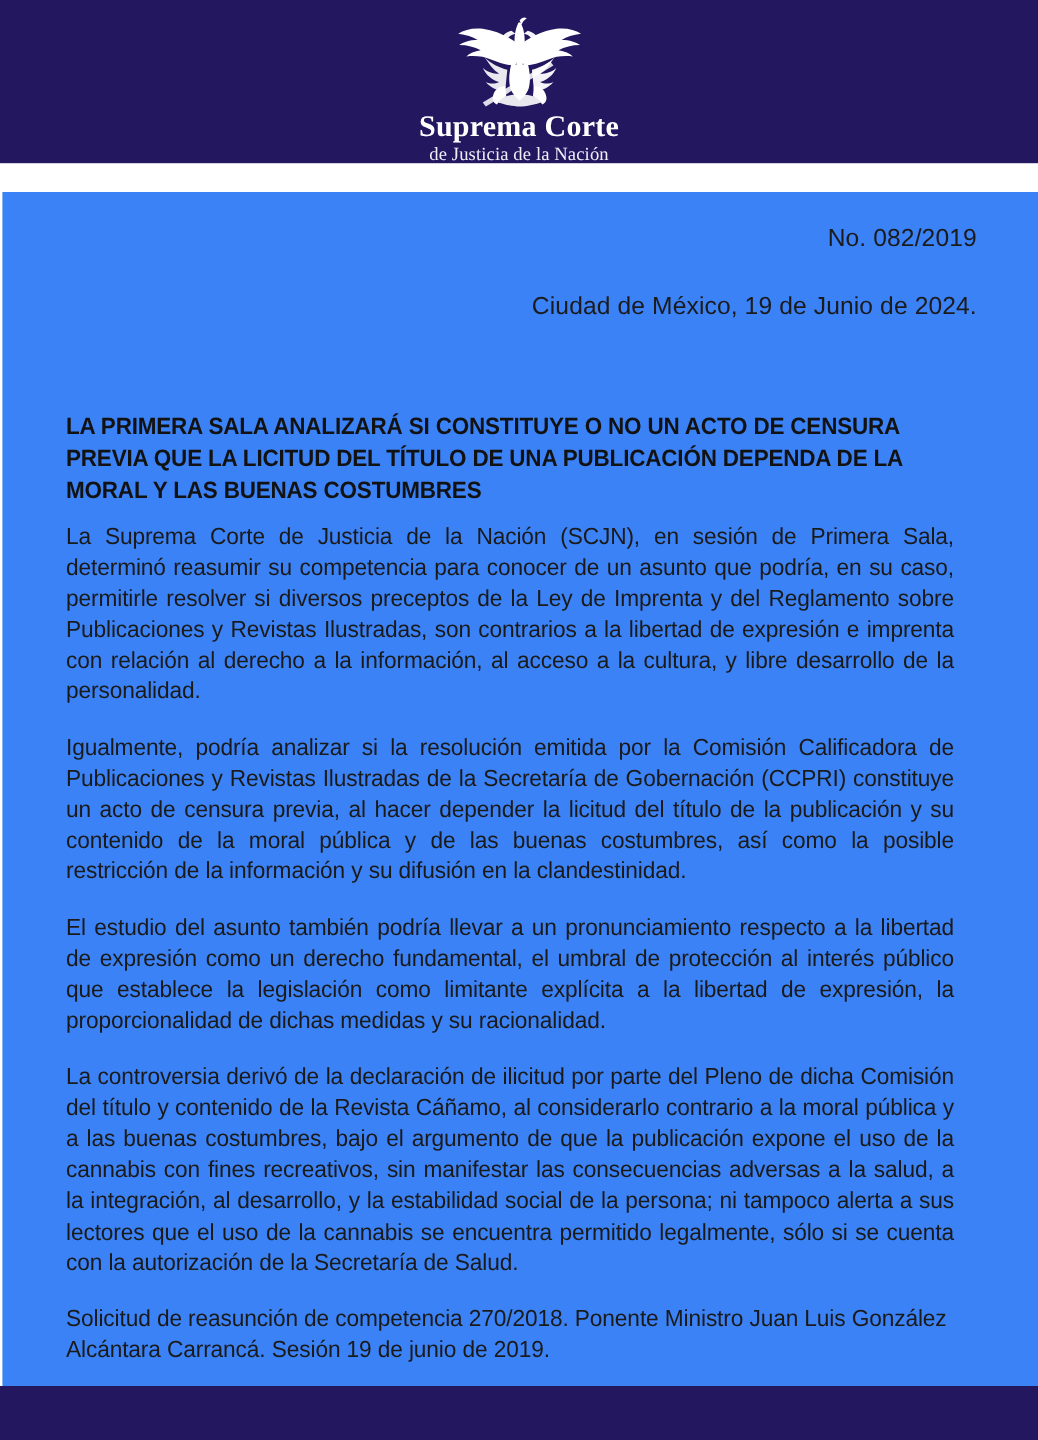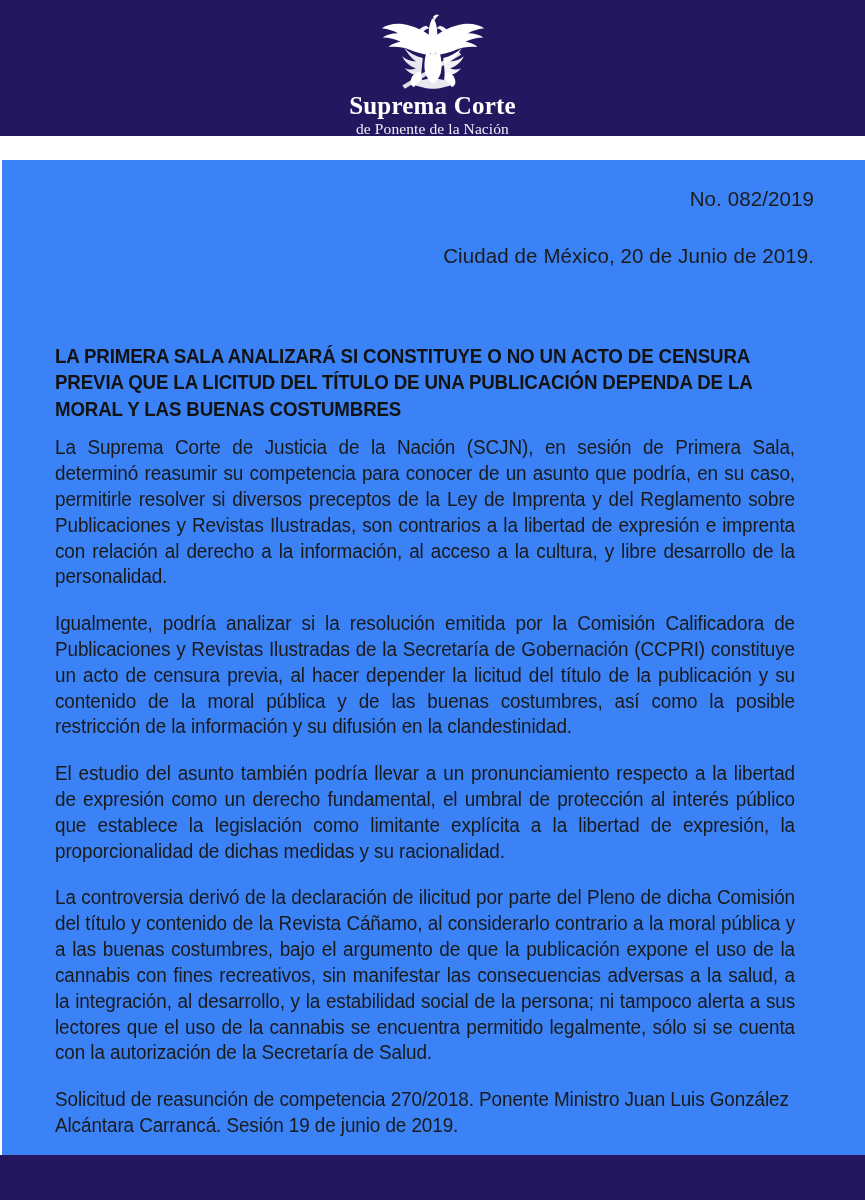--- a/index.html
+++ b/index.html
@@ -168,29 +168,29 @@
 
       <path d="M30 86 L96 46 L99 50 L33 90 Z" opacity="0.85"></path>
 
       <path d="M40 84 C50 80 60 78 66 78 C72 78 82 80 92 84 C82 88 72 90 66 90
                C60 90 50 88 40 84 Z" opacity="0.9"></path>
     </g>
   </svg>
 
   <div class="header-wordmark">
     <span class="wordmark-main">Suprema Corte</span>
-    <span class="wordmark-sub">de Ponente de la Nación</span>
+    <span class="wordmark-sub">de Justicia de la Nación</span>
   </div>
 </div>
 
 <div class="page">
 
   <div class="meta-block">
     <div class="doc-number">No. 082/2019</div>
-    <div class="doc-date">Ciudad de México, 20 de Junio de 2019.</div>
+    <div class="doc-date">Ciudad de México, 19 de Junio de 2024.</div>
   </div>
 
   <h1 class="headline">LA PRIMERA SALA ANALIZARÁ SI CONSTITUYE O NO UN ACTO DE CENSURA PREVIA QUE LA LICITUD DEL TÍTULO DE UNA PUBLICACIÓN DEPENDA DE LA MORAL Y LAS BUENAS COSTUMBRES</h1>
 
   <div class="body-copy">
     <p class="para">La Suprema Corte de Justicia de la Nación (SCJN), en sesión de Primera Sala, determinó reasumir su competencia para conocer de un asunto que podría, en su caso, permitirle resolver si diversos preceptos de la Ley de Imprenta y del Reglamento sobre Publicaciones y Revistas Ilustradas, son contrarios a la libertad de expresión e imprenta con relación al derecho a la información, al acceso a la cultura, y libre desarrollo de la personalidad.</p>
     <p class="para">Igualmente, podría analizar si la resolución emitida por la Comisión Calificadora de Publicaciones y Revistas Ilustradas de la Secretaría de Gobernación (CCPRI) constituye un acto de censura previa, al hacer depender la licitud del título de la publicación y su contenido de la moral pública y de las buenas costumbres, así como la posible restricción de la información y su difusión en la clandestinidad.</p>
     <p class="para">El estudio del asunto también podría llevar a un pronunciamiento respecto a la libertad de expresión como un derecho fundamental, el umbral de protección al interés público que establece la legislación como limitante explícita a la libertad de expresión, la proporcionalidad de dichas medidas y su racionalidad.</p>
     <p class="para">La controversia derivó de la declaración de ilicitud por parte del Pleno de dicha Comisión del título y contenido de la Revista Cáñamo, al considerarlo contrario a la moral pública y a las buenas costumbres, bajo el argumento de que la publicación expone el uso de la cannabis con fines recreativos, sin manifestar las consecuencias adversas a la salud, a la integración, al desarrollo, y la estabilidad social de la persona; ni tampoco alerta a sus lectores que el uso de la cannabis se encuentra permitido legalmente, sólo si se cuenta con la autorización de la Secretaría de Salud.</p>
     <p class="para no-justify">Solicitud de reasunción de competencia 270/2018. Ponente Ministro Juan Luis González Alcántara Carrancá. Sesión 19 de junio de 2019.</p>

